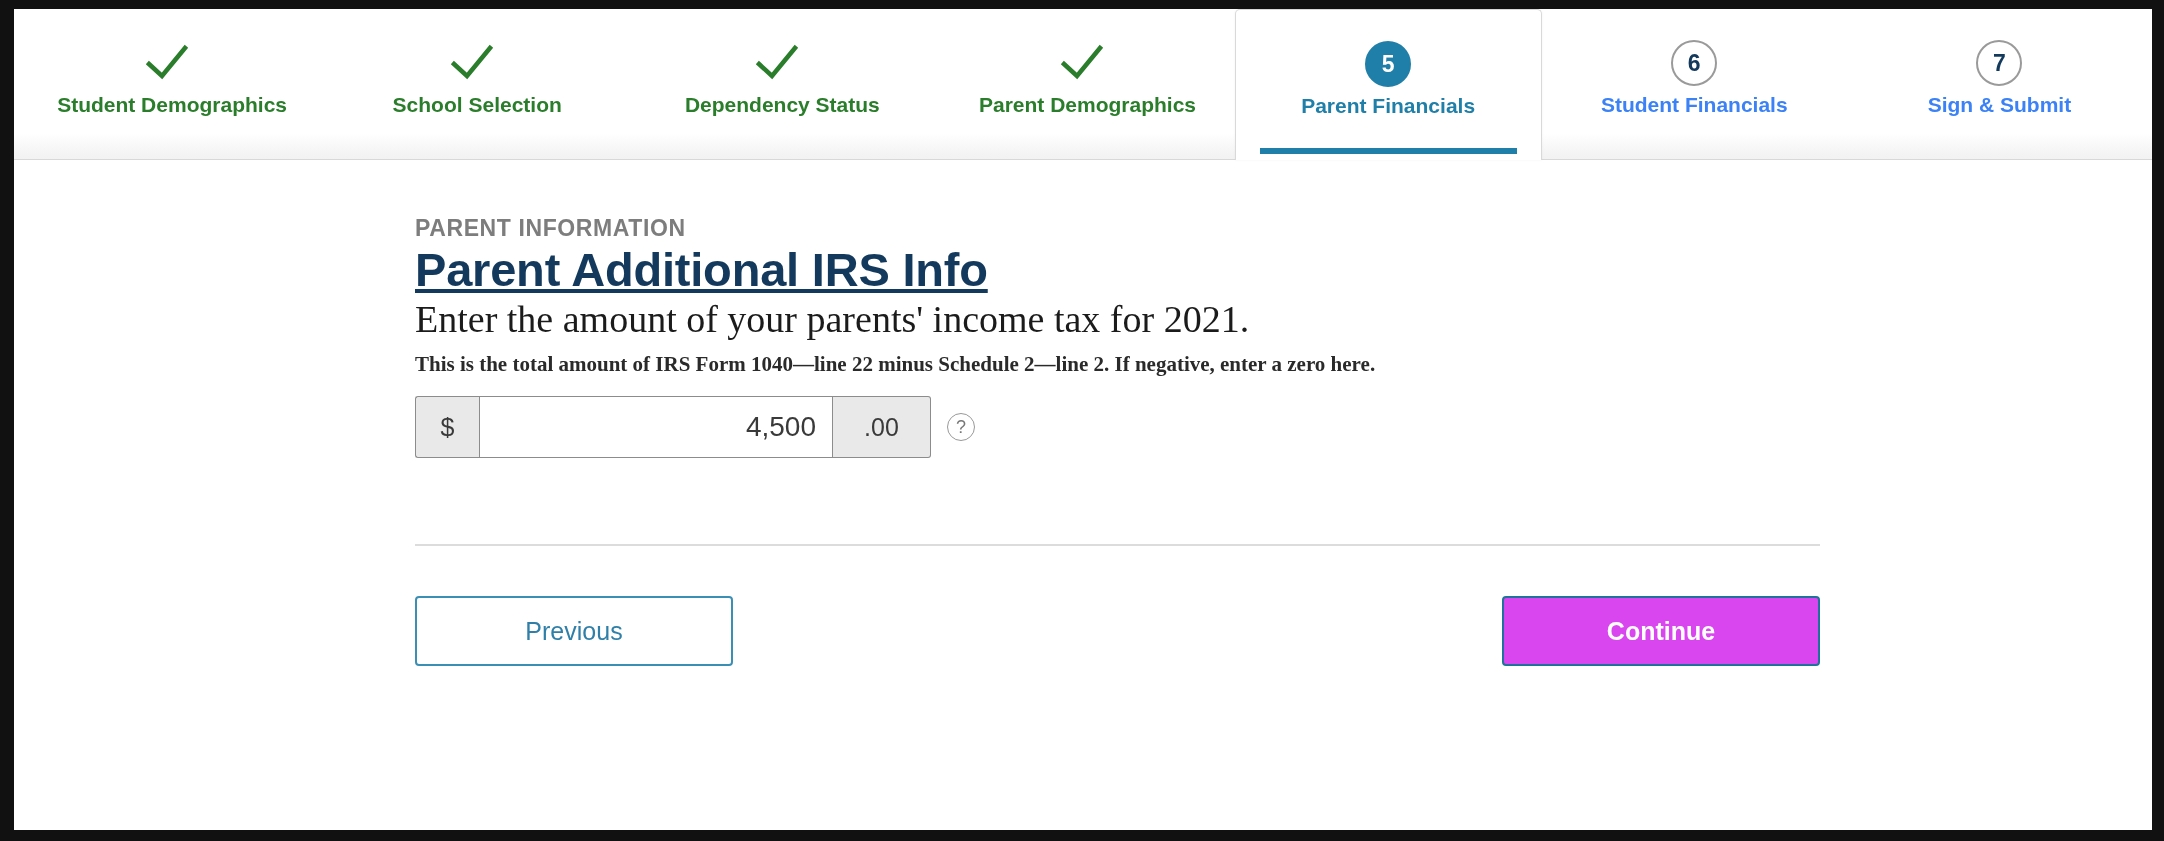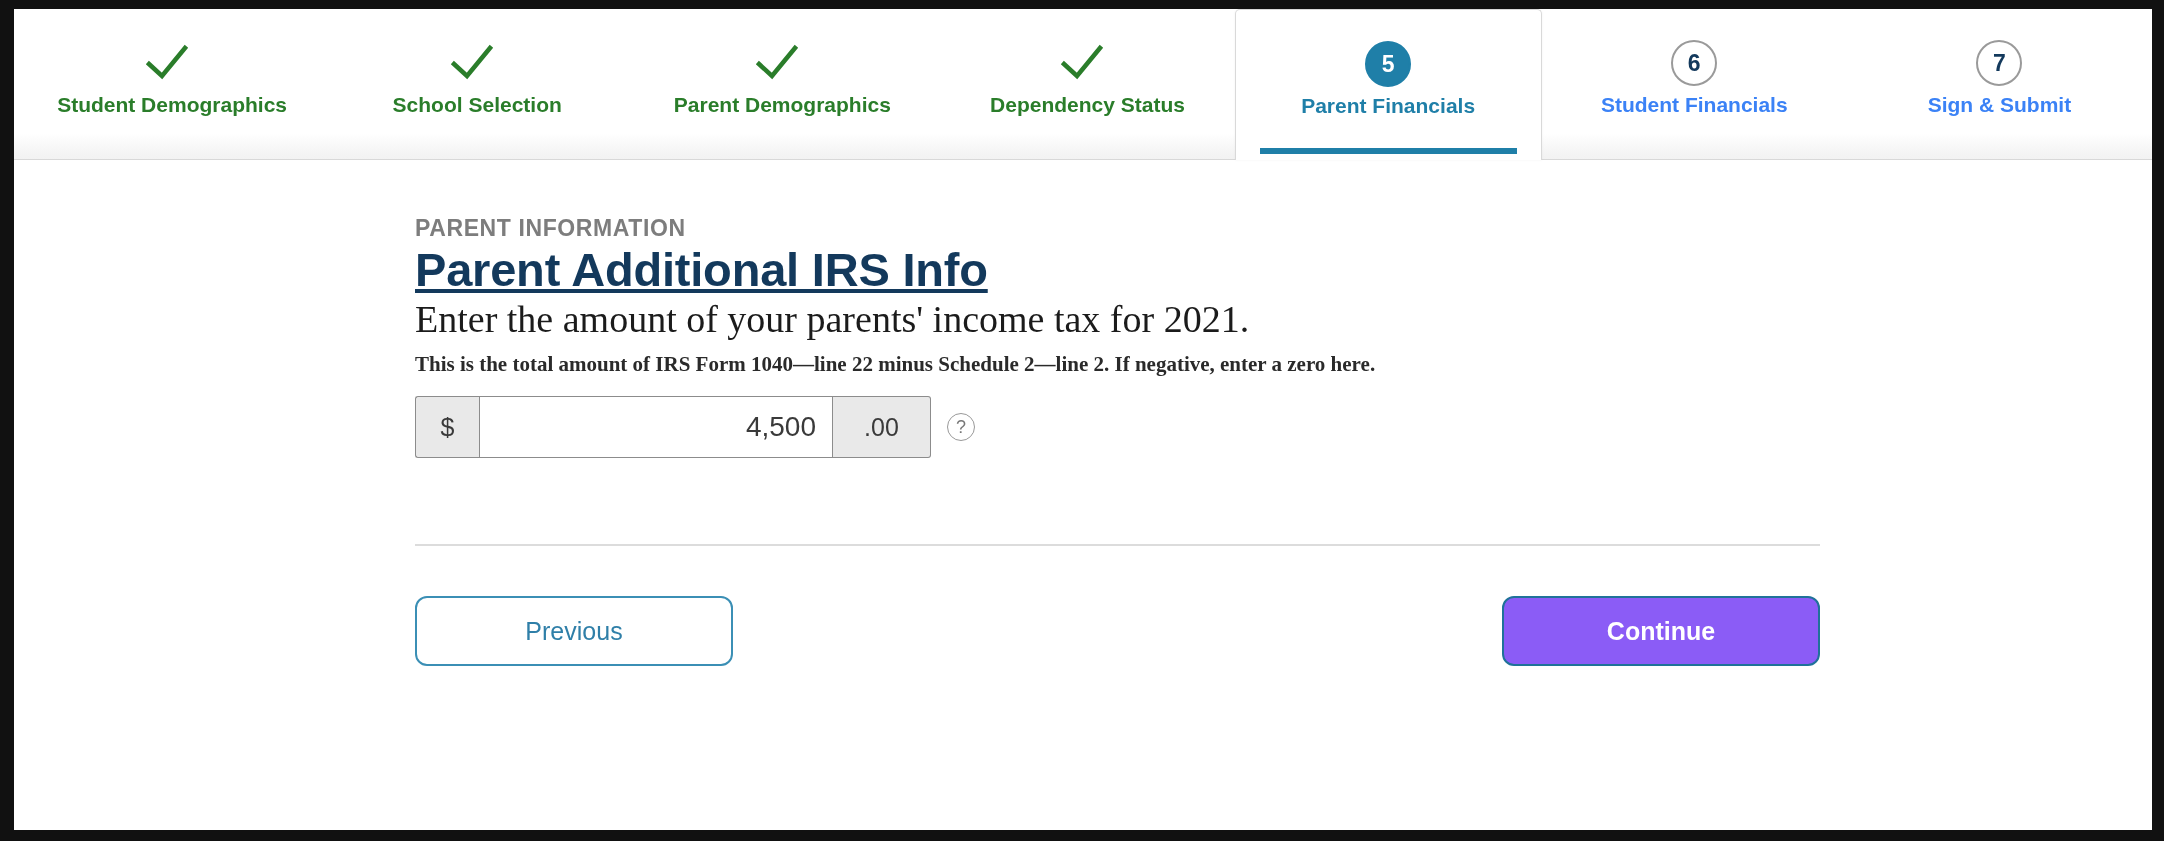--- a/index.html
+++ b/index.html
@@ -229,37 +229,37 @@
   }
   .actions {
     display: flex;
     justify-content: space-between;
     margin-top: 50px;
   }
   .btn {
     font-family: "Liberation Sans", sans-serif;
     font-size: 25px;
     font-weight: bold;
-    border-radius: 12px;
+    border-radius: 4px;
     box-sizing: border-box;
     cursor: pointer;
     width: 318px;
     height: 70px;
     display: flex;
     align-items: center;
     justify-content: center;
   }
   .btn-secondary {
     background: #ffffff;
     border: 2px solid #3b8fb5;
     color: #2f7fa8;
     font-weight: normal;
   }
   .btn-primary {
-    background: #8b5cf6;
+    background: #d946ef;
     border: 2px solid #1f7299;
     color: #ffffff;
   }
 </style>
 </head>
 <body>
 
 <div class="frame">
   <div class="page">
 
@@ -282,30 +282,30 @@
         </div>
         <div class="label">School Selection</div>
       </div>
 
       <div class="step done">
         <div class="marker">
           <svg class="check" viewBox="0 0 44 38">
             <path d="M4 20 L17 32 L40 4" fill="none" stroke="#2a7d2a" stroke-width="4.5" stroke-linecap="square"></path>
           </svg>
         </div>
-        <div class="label">Parent Demographics</div>
+        <div class="label">Dependency Status</div>
       </div>
 
       <div class="step done">
         <div class="marker">
           <svg class="check" viewBox="0 0 44 38">
             <path d="M4 20 L17 32 L40 4" fill="none" stroke="#2a7d2a" stroke-width="4.5" stroke-linecap="square"></path>
           </svg>
         </div>
-        <div class="label">Dependency Status</div>
+        <div class="label">Parent Demographics</div>
       </div>
 
       <div class="step current">
         <div class="marker">
           <div class="circle current">5</div>
         </div>
         <div class="label">Parent Financials</div>
         <div class="underline"></div>
       </div>
 

